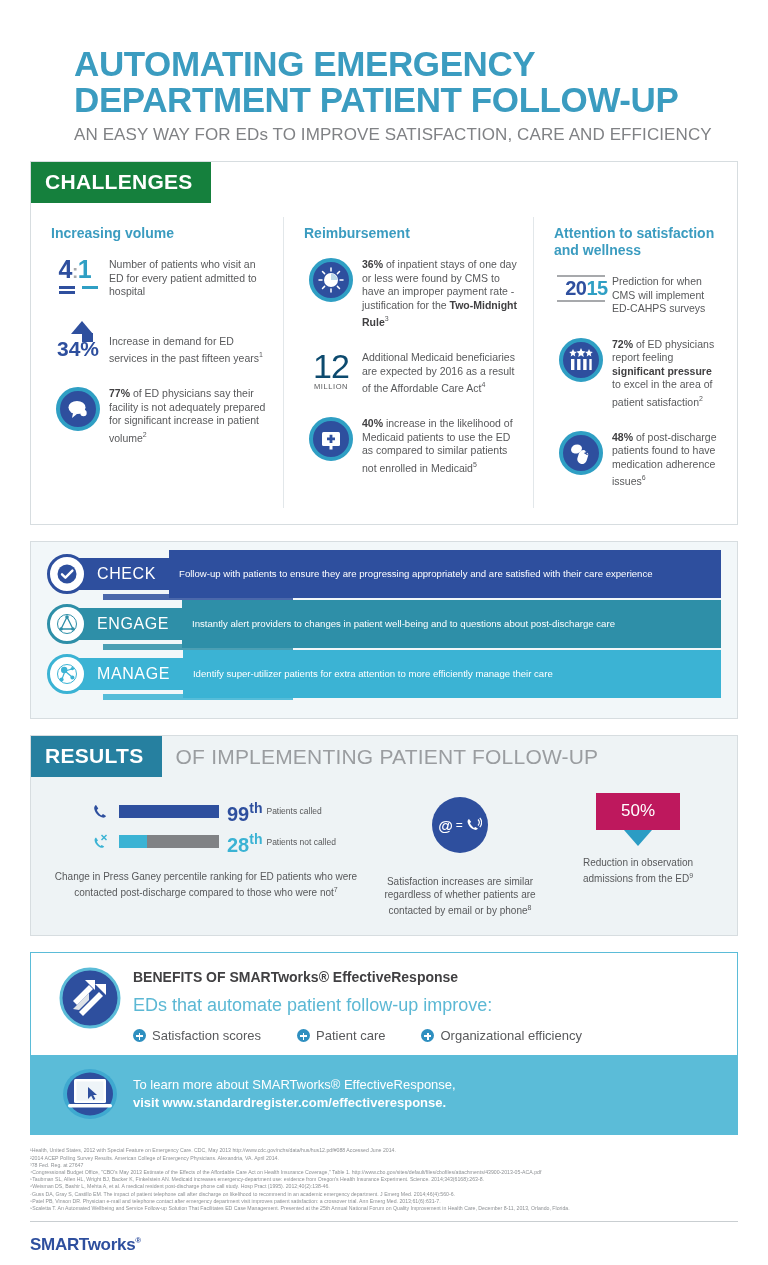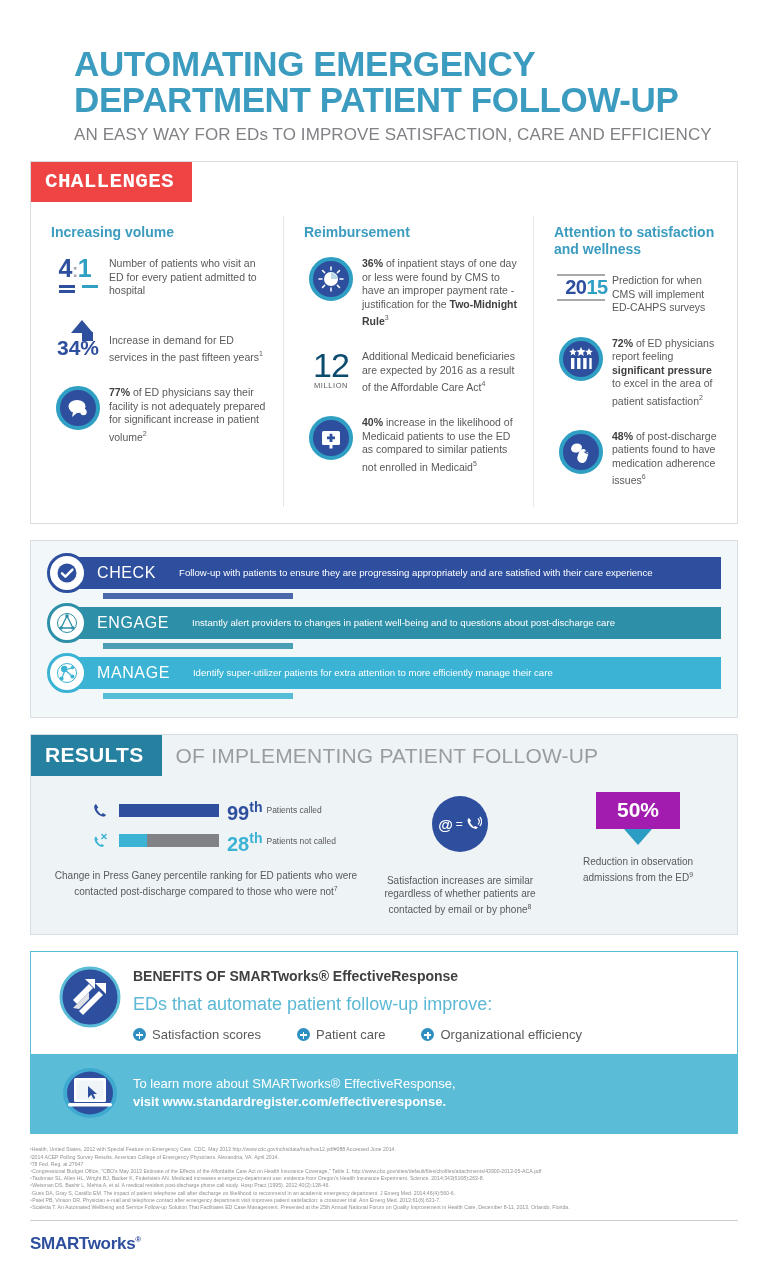--- a/index.html
+++ b/index.html
@@ -24,21 +24,21 @@
     letter-spacing: 0.1px;
   }
 
   
   .section { margin-top: 16px; border: 1px solid #d7dde0; background: #fff; position: relative; }
   .sec-head { display: flex; align-items: stretch; }
   .sec-tag {
     color: #fff; font-weight: bold; font-size: 21px; letter-spacing: 0.3px;
     padding: 8px 18px 9px 14px; display: flex; align-items: center;
   }
-  .sec-tag.grey { background: #ef4444; font-family: Liberation Mono, monospace; }
+  .sec-tag.grey { background: #15803d; }
   .sec-tag.teal { background: #2e8fa8; }
   .sec-tag.teal2 { background: #2680a0; }
   .sec-sub {
     font-size: 21px; color: #9a9da0; display: flex; align-items: center;
     padding-left: 14px; letter-spacing: 0.2px;
   }
 
   
   #challenges { padding: 0; }
   .chal-body { display: flex; padding: 14px 0 16px 0; }
@@ -103,21 +103,21 @@
   .sol-row.r3 .sol-badge { border-color: #3bb3d4; }
   .sol-word {
     color: #fff; font-size: 16px; letter-spacing: 0.6px; margin-left: -14px;
     padding: 0 14px 0 24px; height: 32px; display: flex; align-items: center;
     background: #2e4f9e; z-index: 2; position: relative;
   }
   .sol-row.r2 .sol-word { background: #2e8fa8; }
   .sol-row.r3 .sol-word { background: #3bb3d4; }
   .sol-desc {
     flex: 1; color: #fff; font-size: 9.6px; line-height: 12px;
-    background: #2e4f9e; height: 32px; display: flex; align-items: center;
+    background: #2e4f9e; height: 48px; display: flex; align-items: center;
     padding-left: 10px; margin-left: -1px; text-align: right;
   }
   .sol-row.r2 .sol-desc { background: #2e8fa8; }
   .sol-row.r3 .sol-desc { background: #3bb3d4; }
   .sol-tail {
     position: absolute; left: 56px; bottom: -6px; width: 190px; height: 6px;
     background: #2e4f9e; opacity: .85; z-index: 1;
   }
   .sol-row.r2 .sol-tail { background: #2e8fa8; }
   .sol-row.r3 .sol-tail { background: #3bb3d4; }
@@ -139,21 +139,21 @@
   .bar-val sup { font-size: 14px; }
   .bar-lbl { font-size: 8.5px; color: #58595b; margin-left: 4px; }
   .res-cap { font-size: 10px; line-height: 13px; color: #58595b; margin-top: 16px; }
   .atcircle {
     width: 56px; height: 56px; border-radius: 50%; background: #2e4f9e;
     margin: 4px auto 0; display: flex; align-items: center; justify-content: center;
     color: #fff; font-size: 14px; gap: 3px;
   }
   .flag { margin: 0 auto; width: 84px; position: relative; }
   .flag .box {
-    background: #a21caf; color: #fff; font-size: 21px; font-weight: bold;
+    background: #be185d; color: #fff; font-size: 17px; font-weight: normal;
     padding: 7px 0 8px 0; text-align: center; line-height: 22px;
   }
   .flag .pt {
     width: 0; height: 0; margin: 0 auto;
     border-left: 14px solid transparent; border-right: 14px solid transparent;
     border-top: 16px solid #2b9cc4;
   }
 
   
   #benefits { border: 1px solid #5bbcd8; margin-top: 16px; }

